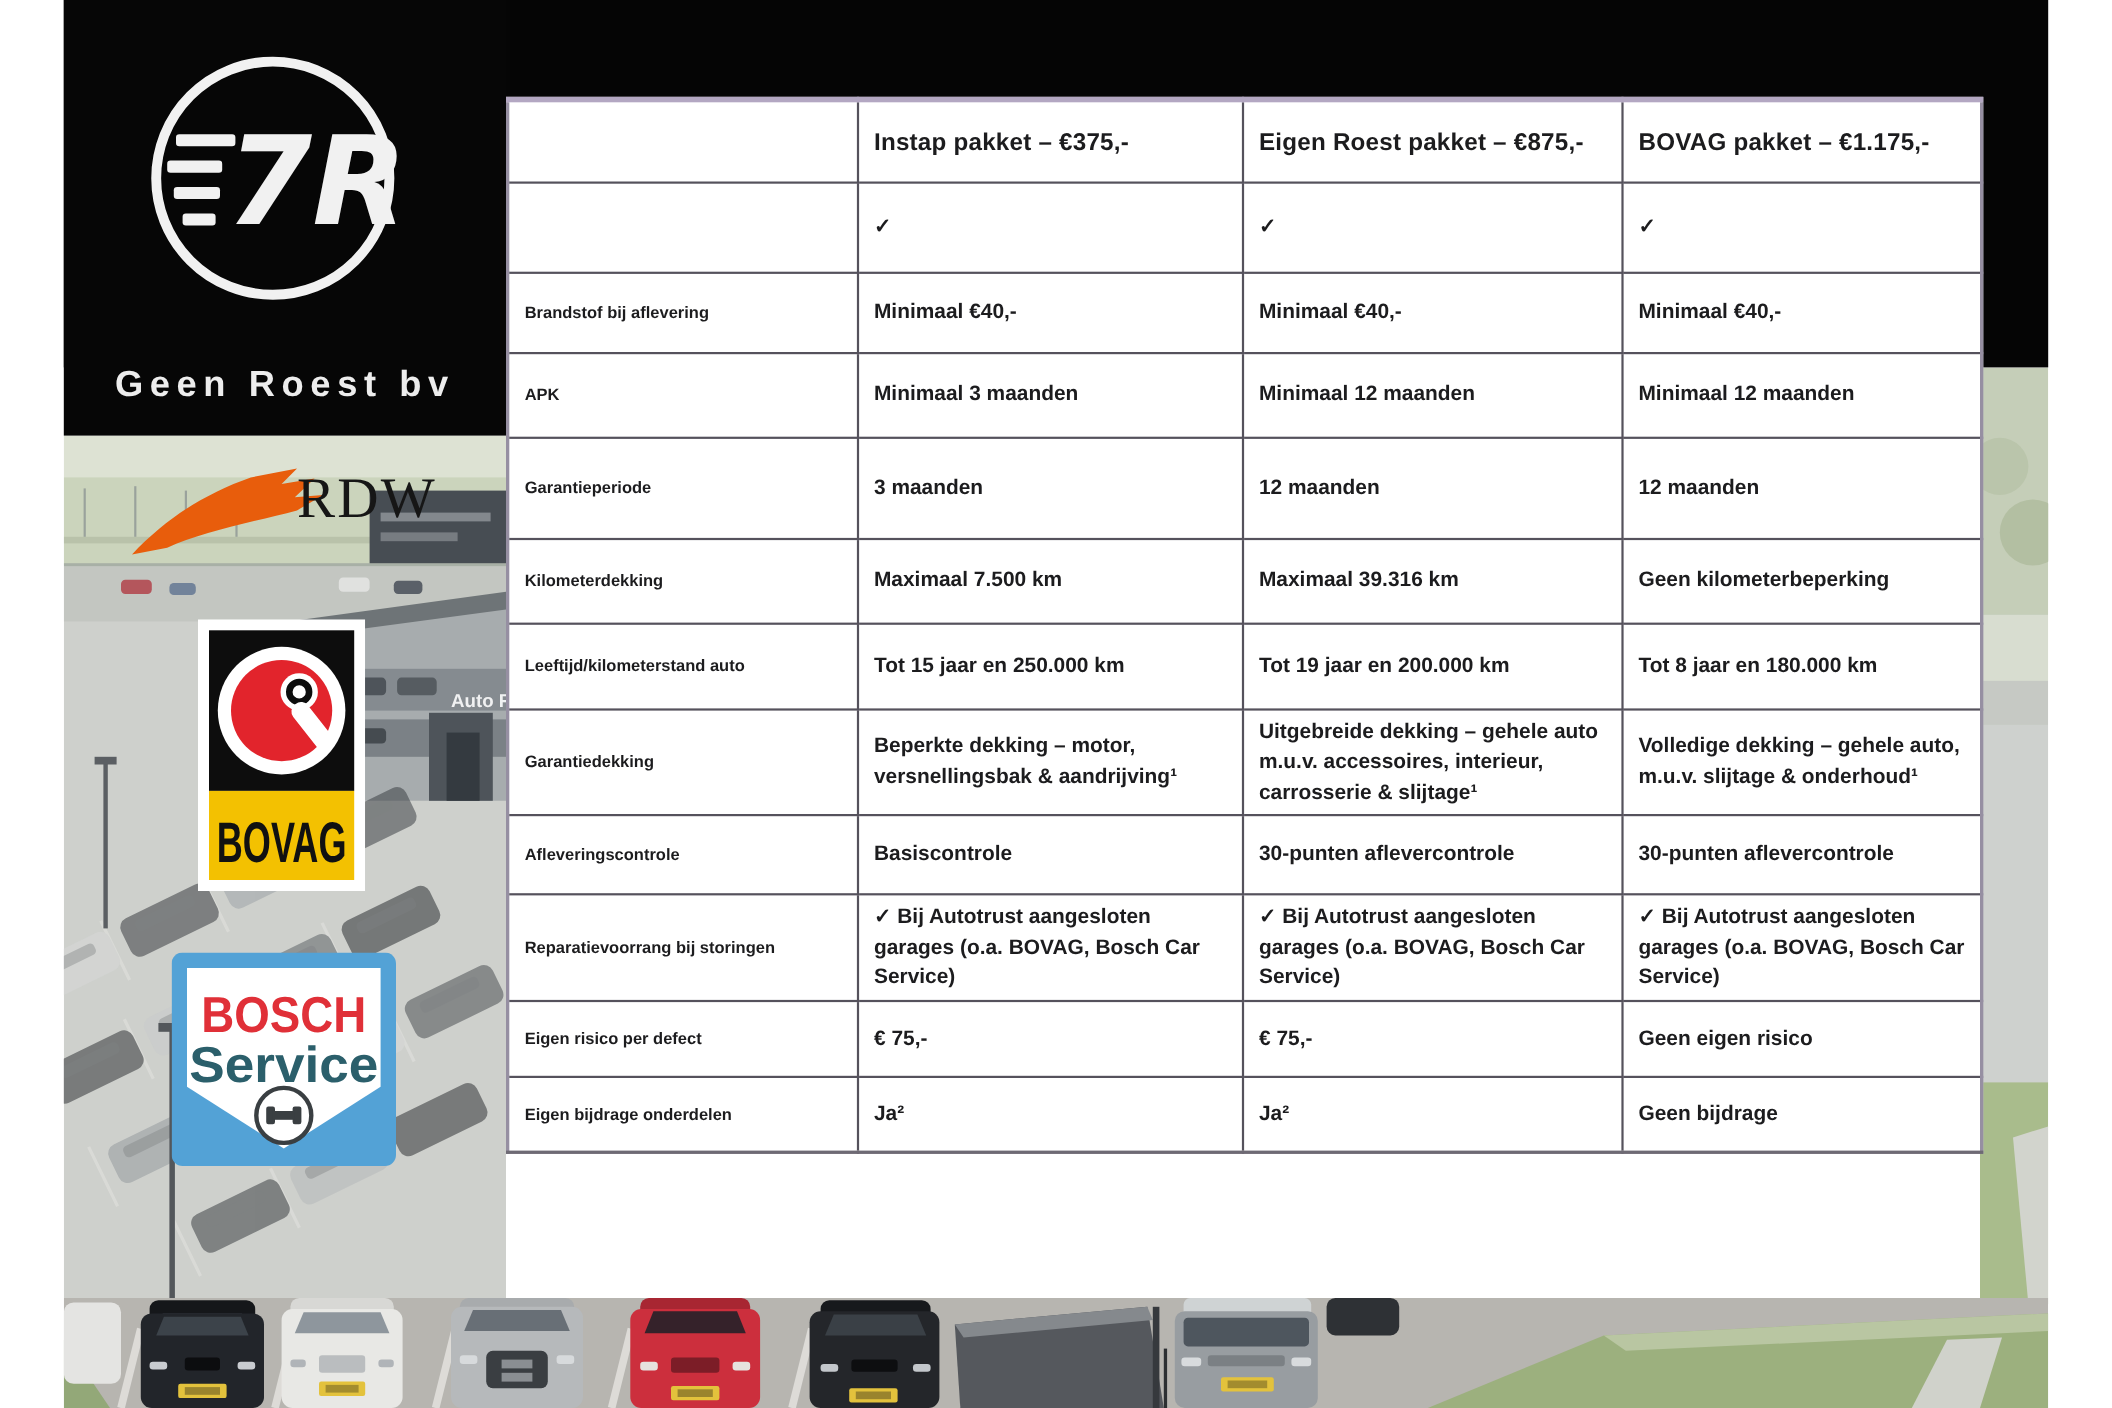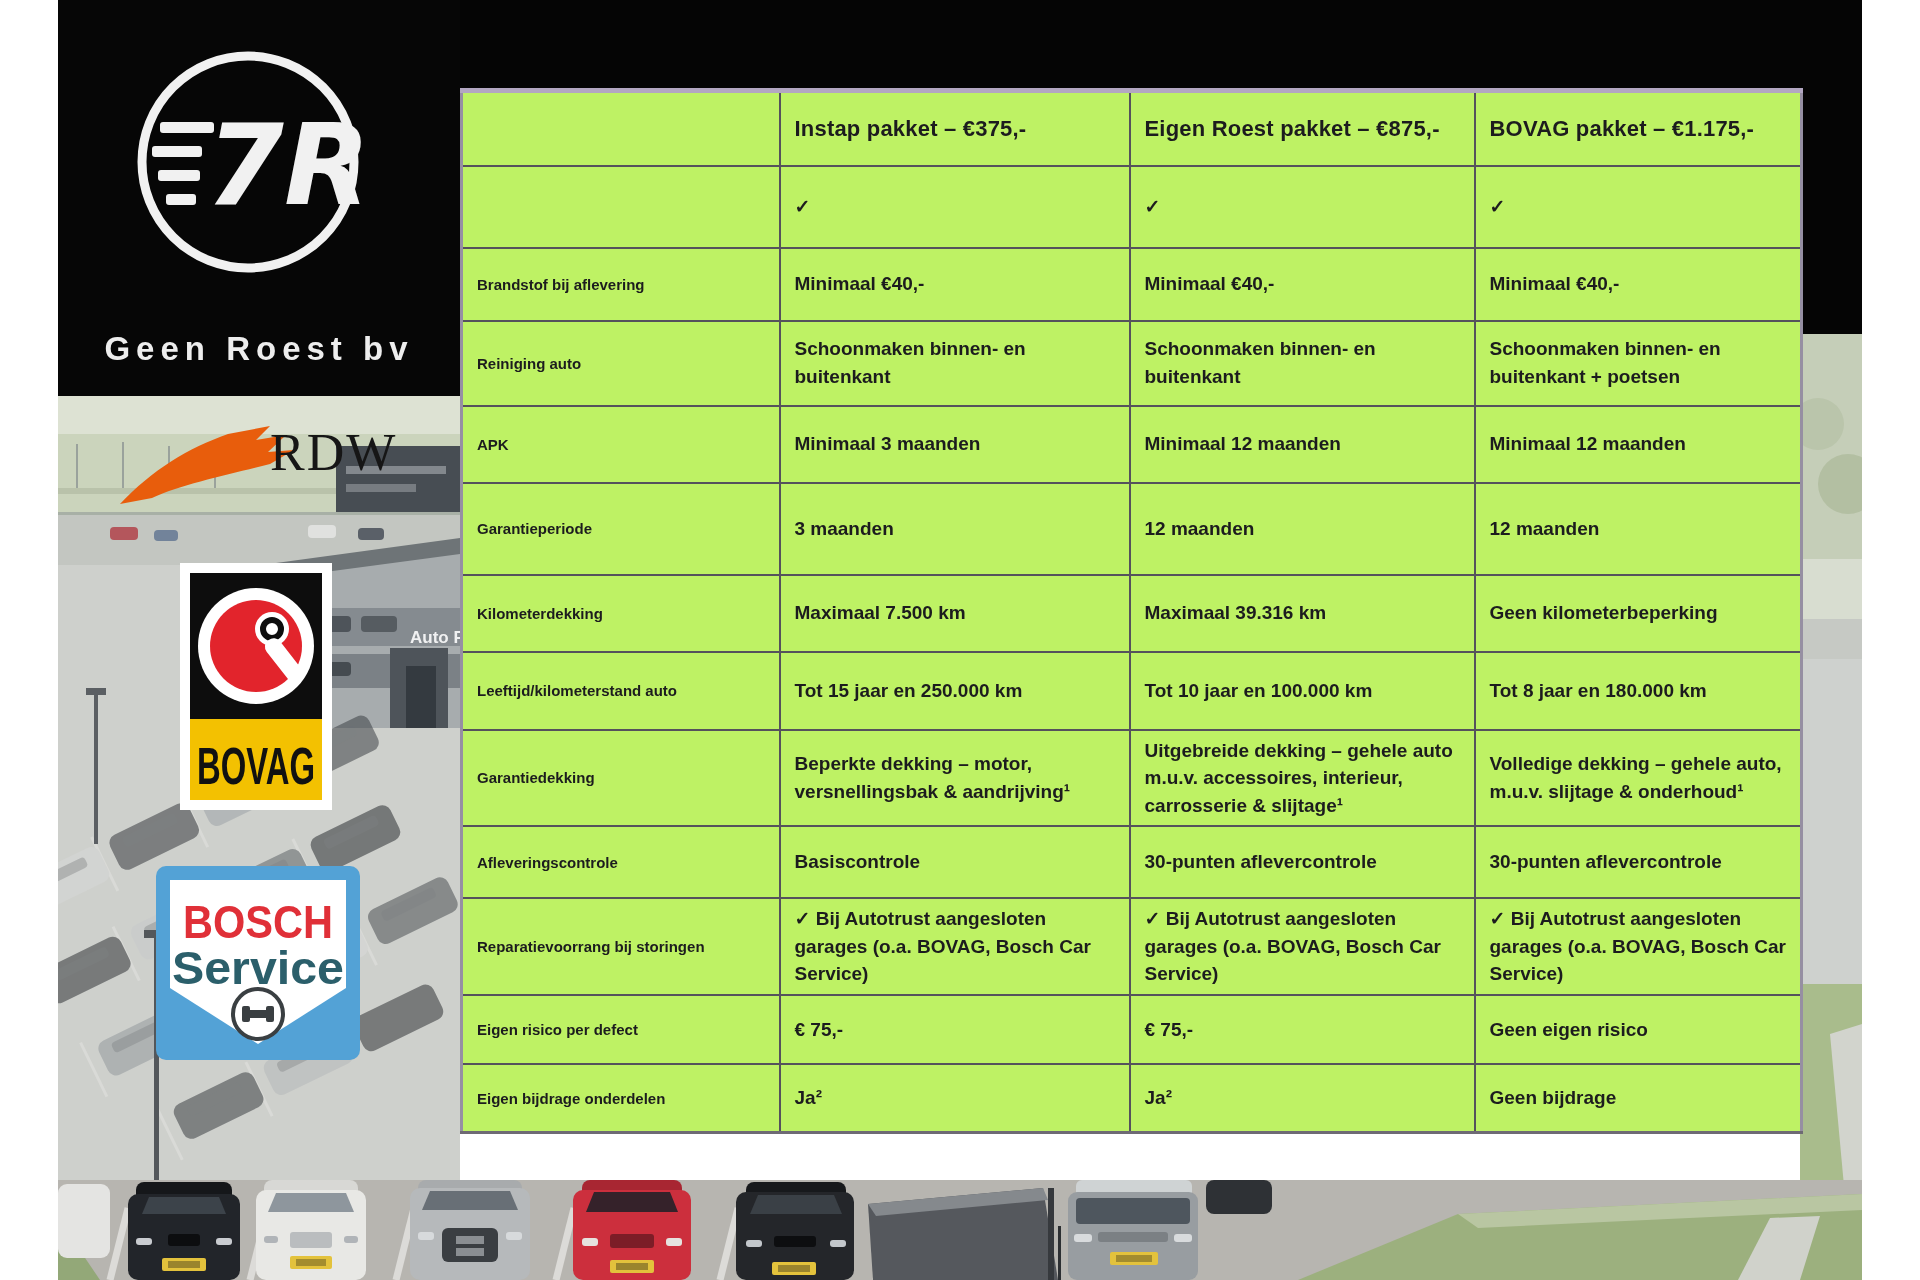--- a/index.html
+++ b/index.html
@@ -32,21 +32,21 @@
 
   
   table.pkg{
     position:absolute;left:460px;top:88px;width:1340px;z-index:4;
     border-collapse:collapse;table-layout:fixed;background:#cbc9cb;
     border-top:5px solid #b3a7c2;border-left:3px solid #968fa2;
     border-right:3px solid #968fa2;border-bottom:3px solid #6e6a74;
   }
   table.pkg td,table.pkg th{
     border:2px solid #55525c;vertical-align:middle;text-align:left;
-    color:#1c1c1e;font-weight:bold;padding:6px 14px;background:#bef264;
+    color:#1c1c1e;font-weight:bold;padding:6px 14px;background:#ffffff;
   }
   table.pkg th{font-size:22px;white-space:nowrap;letter-spacing:.2px;}
   td.rlabel{font-size:15px;}
   td.val{font-size:19px;line-height:1.45;}
 </style>
 </head>
 <body>
 
 <svg class="abs photo-left" viewBox="0 0 402 784" preserveAspectRatio="none">
   <rect x="0" y="0" width="402" height="784" fill="#ced0cc"></rect>
@@ -303,26 +303,20 @@
     <td class="val">✓</td>
     <td class="val">✓</td>
     <td class="val">✓</td>
   </tr>
   <tr style="height:73px">
     <td class="rlabel">Brandstof bij aflevering</td>
     <td class="val">Minimaal €40,-</td>
     <td class="val">Minimaal €40,-</td>
     <td class="val">Minimaal €40,-</td>
   </tr>
-  <tr style="height:85px">
-    <td class="rlabel">Reiniging auto</td>
-    <td class="val">Schoonmaken binnen- en buitenkant</td>
-    <td class="val">Schoonmaken binnen- en buitenkant</td>
-    <td class="val">Schoonmaken binnen- en buitenkant + poetsen</td>
-  </tr>
   <tr style="height:77px">
     <td class="rlabel">APK</td>
     <td class="val">Minimaal 3 maanden</td>
     <td class="val">Minimaal 12 maanden</td>
     <td class="val">Minimaal 12 maanden</td>
   </tr>
   <tr style="height:92px">
     <td class="rlabel">Garantieperiode</td>
     <td class="val">3 maanden</td>
     <td class="val">12 maanden</td>
@@ -330,21 +324,21 @@
   </tr>
   <tr style="height:77px">
     <td class="rlabel">Kilometerdekking</td>
     <td class="val">Maximaal 7.500 km</td>
     <td class="val">Maximaal 39.316 km</td>
     <td class="val">Geen kilometerbeperking</td>
   </tr>
   <tr style="height:78px">
     <td class="rlabel">Leeftijd/kilometerstand auto</td>
     <td class="val">Tot 15 jaar en 250.000 km</td>
-    <td class="val">Tot 10 jaar en 100.000 km</td>
+    <td class="val">Tot 19 jaar en 200.000 km</td>
     <td class="val">Tot 8 jaar en 180.000 km</td>
   </tr>
   <tr style="height:95px">
     <td class="rlabel">Garantiedekking</td>
     <td class="val">Beperkte dekking – motor, versnellingsbak &amp; aandrijving¹</td>
     <td class="val">Uitgebreide dekking – gehele auto m.u.v. accessoires, interieur, carrosserie &amp; slijtage¹</td>
     <td class="val">Volledige dekking – gehele auto, m.u.v. slijtage &amp; onderhoud¹</td>
   </tr>
   <tr style="height:72px">
     <td class="rlabel">Afleveringscontrole</td>

